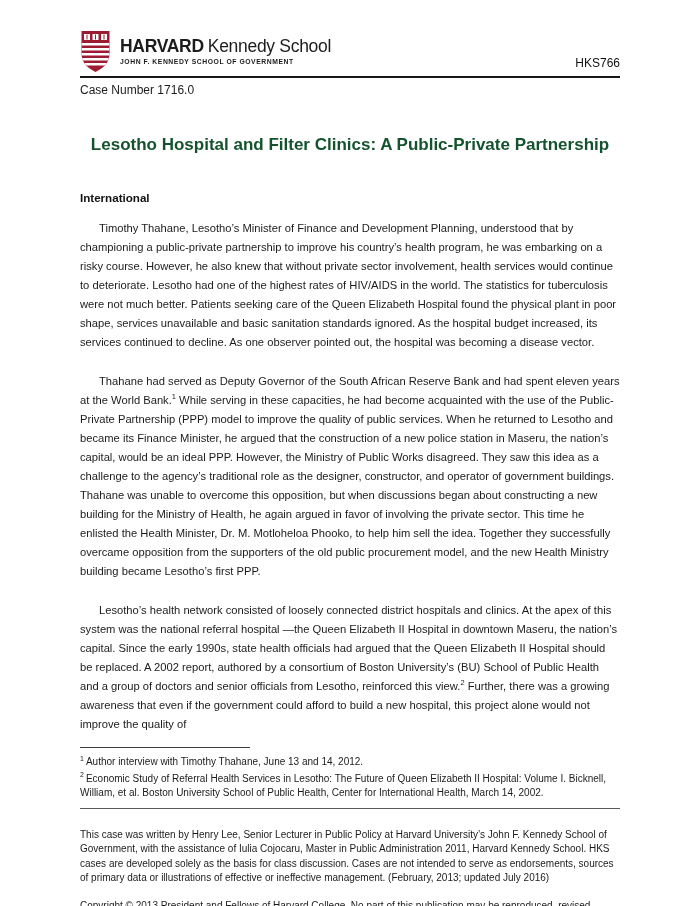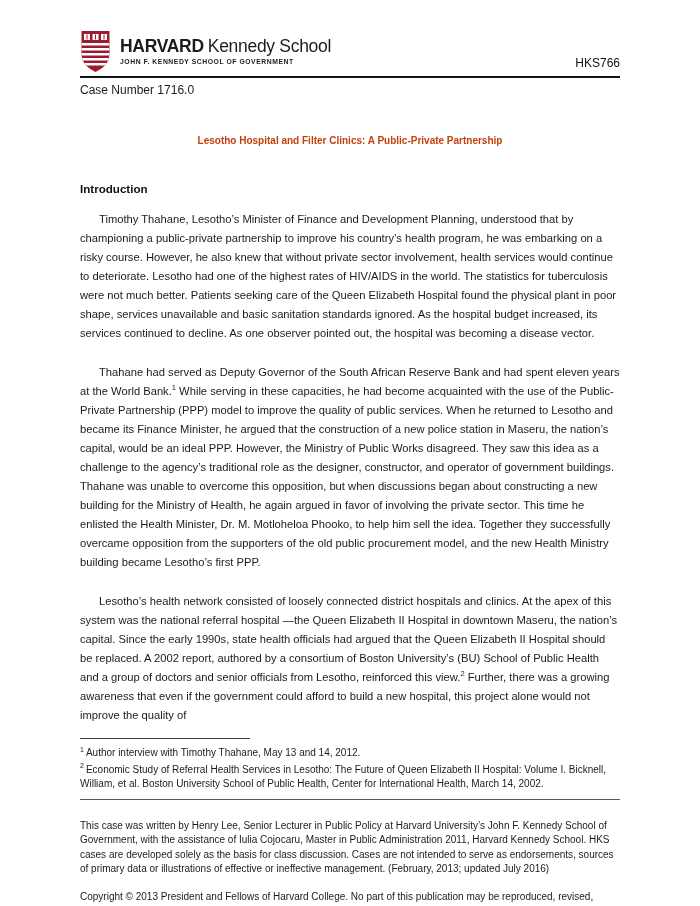--- a/index.html
+++ b/index.html
@@ -58,23 +58,23 @@
   }
   .case-number {
     font-size: 12px;
     margin-top: 5px;
   }
 
   
   .doc-title {
     margin: 38px 0 0 0;
     text-align: center;
-    font-size: 10px;
+    font-size: 17px;
     font-weight: 700;
-    color: #c2410c;
+    color: #14532d;
   }
   .section-heading {
     margin: 36px 0 0 0;
     font-size: 11.6px;
     font-weight: 700;
     color: #111;
   }
   .body-para {
     margin: 15px 0 0 0;
     font-size: 11.2px;
@@ -162,30 +162,30 @@
         </div>
       </div>
       <div class="case-id">HKS766</div>
     </div>
     <hr class="header-rule">
     <div class="case-number">Case Number 1716.0</div>
   </header>
 
   <h1 class="doc-title">Lesotho Hospital and Filter Clinics: A Public-Private Partnership</h1>
 
-  <h2 class="section-heading">Introduction</h2>
+  <h2 class="section-heading">International</h2>
 
   <p class="body-para">Timothy Thahane, Lesotho’s Minister of Finance and Development Planning, understood that by championing a public-private partnership to improve his country’s health program, he was embarking on a risky course. However, he also knew that without private sector involvement, health services would continue to deteriorate. Lesotho had one of the highest rates of HIV/AIDS in the world. The statistics for tuberculosis were not much better. Patients seeking care of the Queen Elizabeth Hospital found the physical plant in poor shape, services unavailable and basic sanitation standards ignored. As the hospital budget increased, its services continued to decline. As one observer pointed out, the hospital was becoming a disease vector.</p>
   <p class="body-para">Thahane had served as Deputy Governor of the South African Reserve Bank and had spent eleven years at the World Bank.<sup class="fn-ref">1</sup> While serving in these capacities, he had become acquainted with the use of the Public-Private Partnership (PPP) model to improve the quality of public services. When he returned to Lesotho and became its Finance Minister, he argued that the construction of a new police station in Maseru, the nation’s capital, would be an ideal PPP. However, the Ministry of Public Works disagreed. They saw this idea as a challenge to the agency’s traditional role as the designer, constructor, and operator of government buildings. Thahane was unable to overcome this opposition, but when discussions began about constructing a new building for the Ministry of Health, he again argued in favor of involving the private sector. This time he enlisted the Health Minister, Dr. M. Motloheloa Phooko, to help him sell the idea. Together they successfully overcame opposition from the supporters of the old public procurement model, and the new Health Ministry building became Lesotho’s first PPP.</p>
   <p class="body-para">Lesotho’s health network consisted of loosely connected district hospitals and clinics. At the apex of this system was the national referral hospital —the Queen Elizabeth II Hospital in downtown Maseru, the nation’s capital. Since the early 1990s, state health officials had argued that the Queen Elizabeth II Hospital should be replaced. A 2002 report, authored by a consortium of Boston University’s (BU) School of Public Health and a group of doctors and senior officials from Lesotho, reinforced this view.<sup class="fn-ref">2</sup> Further, there was a growing awareness that even if the government could afford to build a new hospital, this project alone would not improve the quality of</p>
 
   <hr class="footnote-rule">
 
   <div>
-    <p class="footnote"><sup>1</sup><span>Author interview with Timothy Thahane, May 13 and 14, 2012.</span></p>
+    <p class="footnote"><sup>1</sup><span>Author interview with Timothy Thahane, June 13 and 14, 2012.</span></p>
     <p class="footnote"><sup>2</sup><span>Economic Study of Referral Health Services in Lesotho: The Future of Queen Elizabeth II Hospital: Volume I. Bicknell, William, et al. Boston University School of Public Health, Center for International Health, March 14, 2002.</span></p>
   </div>
 
   <hr class="legal-rule">
 
   <p class="legal-para">This case was written by Henry Lee, Senior Lecturer in Public Policy at Harvard University’s John F. Kennedy School of Government, with the assistance of Iulia Cojocaru, Master in Public Administration 2011, Harvard Kennedy School. HKS cases are developed solely as the basis for class discussion. Cases are not intended to serve as endorsements, sources of primary data or illustrations of effective or ineffective management. (February, 2013; updated July 2016)</p>
   <p class="legal-para copyright">Copyright © 2013 President and Fellows of Harvard College. No part of this publication may be reproduced, revised, translated, stored in a retrieval system, used in a spreadsheet, or transmitted in any form or by any means without the express written consent of the Case Program. For orders and copyright permission information, please visit our website at http://www.ksgcase.harvard.edu/ or send a written request to Case Program, John F. Kennedy School of Government, Harvard University, 79 John F. Kennedy Street, Cambridge, MA 02138.</p>
 
 </div>
 

